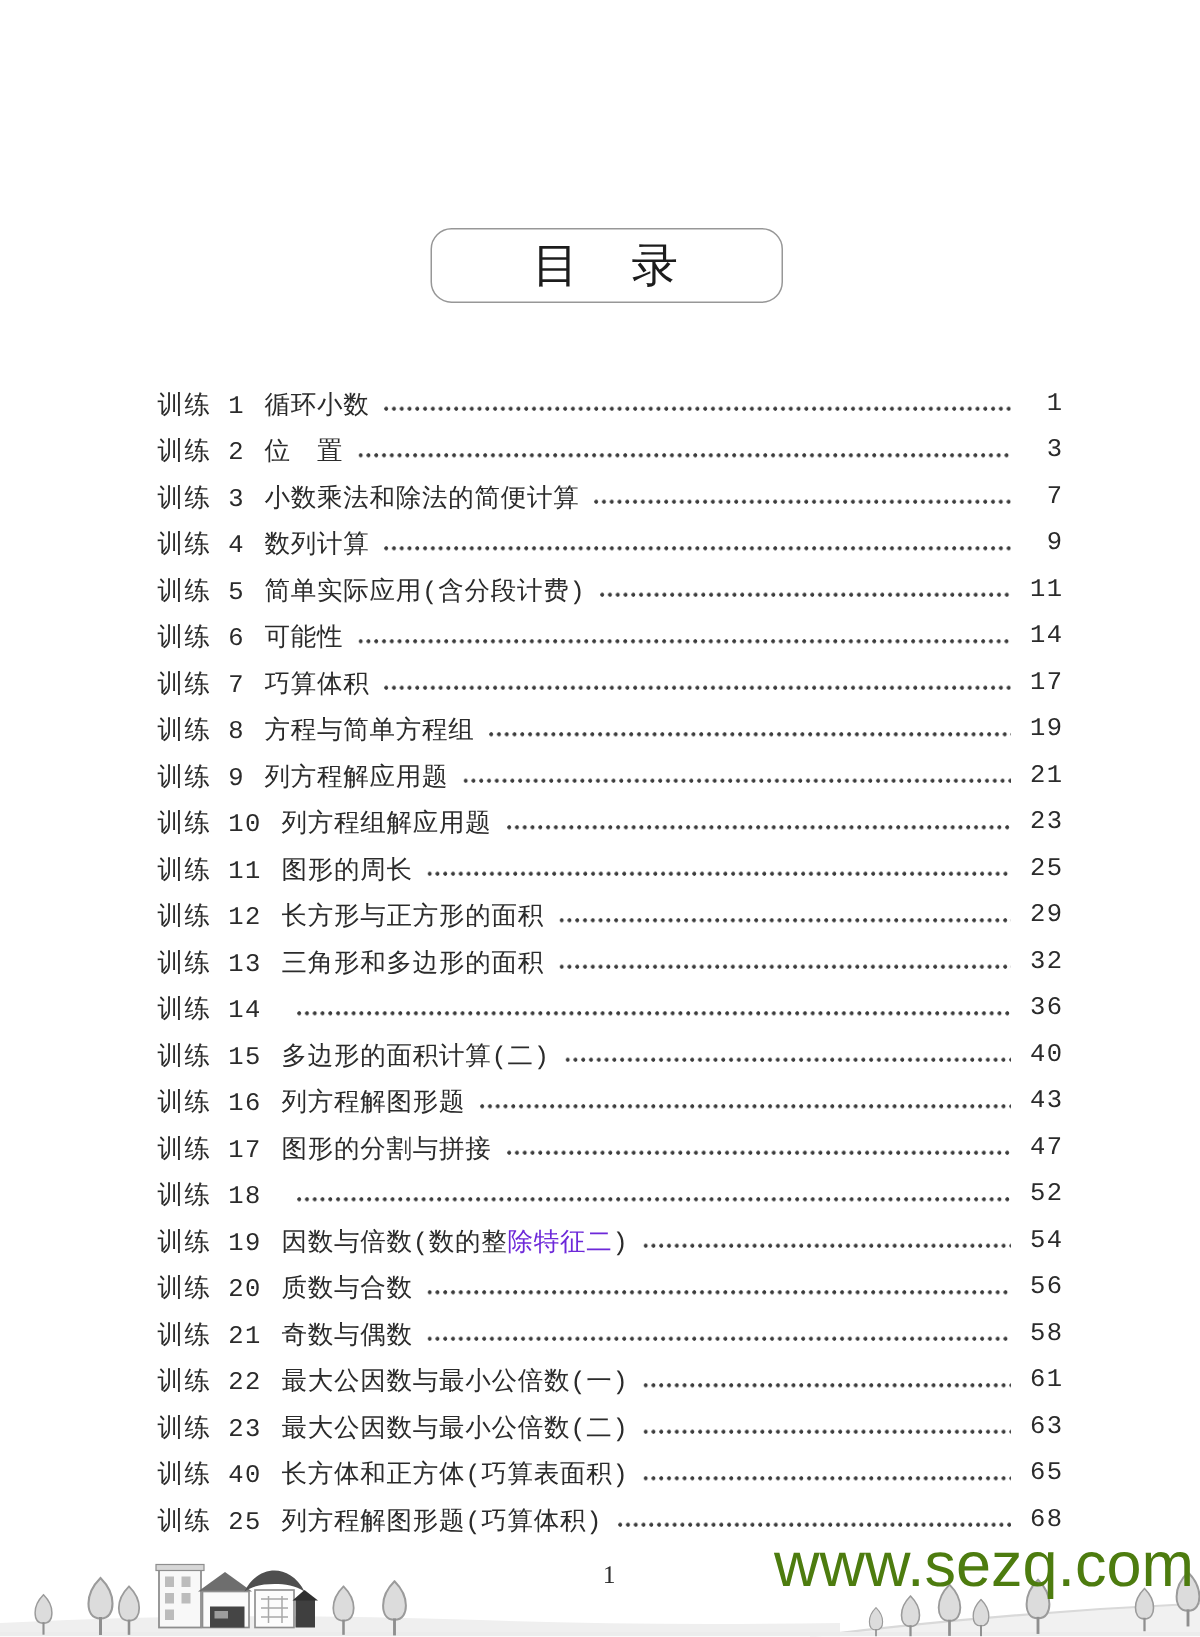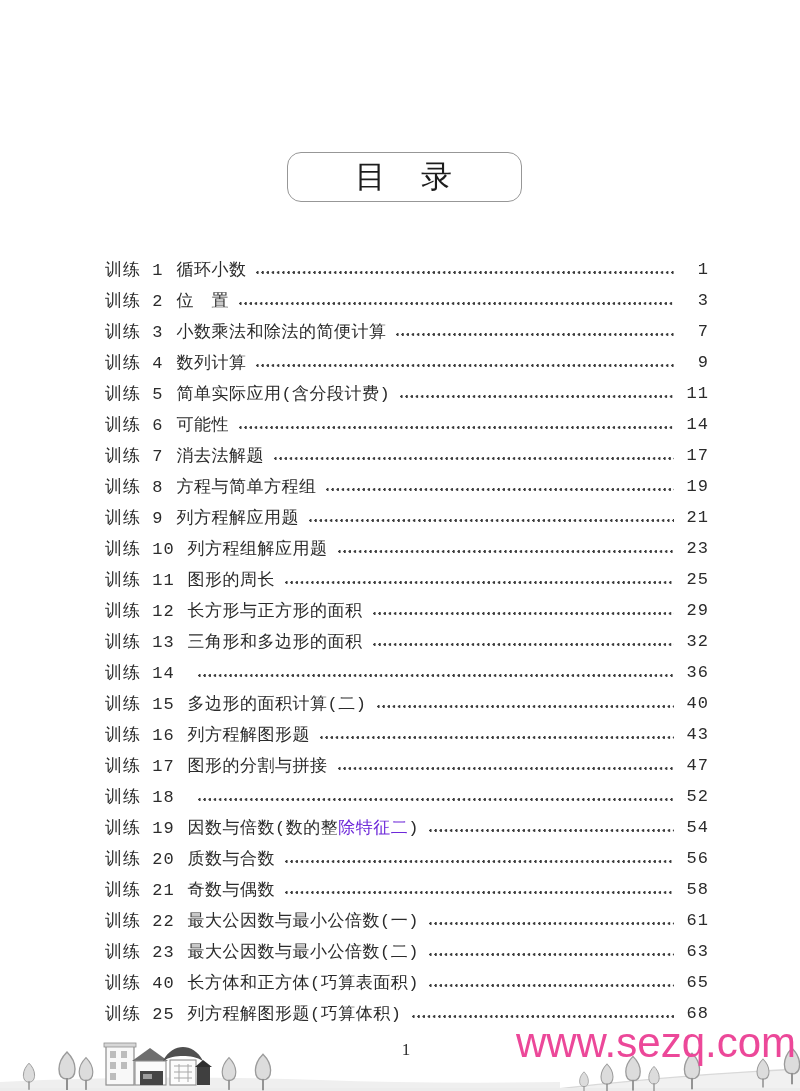--- a/index.html
+++ b/index.html
@@ -126,21 +126,21 @@
 
   <div class="row">
     <span class="num">训练 6</span>
     <span class="ttl">可能性</span>
     <span class="dots"></span>
     <span class="pg">14</span>
   </div>
 
   <div class="row">
     <span class="num">训练 7</span>
-    <span class="ttl">消去法解题</span>
+    <span class="ttl">巧算体积</span>
     <span class="dots"></span>
     <span class="pg">17</span>
   </div>
 
   <div class="row">
     <span class="num">训练 8</span>
     <span class="ttl">方程与简单方程组</span>
     <span class="dots"></span>
     <span class="pg">19</span>
   </div>
@@ -256,21 +256,21 @@
   </div>
 
   <div class="row">
     <span class="num">训练 25</span>
     <span class="ttl">列方程解图形题(巧算体积)</span>
     <span class="dots"></span>
     <span class="pg">68</span>
   </div>
 </div>
 
-<div class="watermark" style="color: #ec4899;">www.sezq.com</div>
+<div class="watermark" style="color: #4d7c0f;">www.sezq.com</div>
 <div class="page-number">1</div>
 
 <svg class="deco" viewBox="0 0 800 70" xmlns="http://www.w3.org/2000/svg">
   <defs>
     <g id="tree">
       <path d="M0,3 C-6,3 -8,-2 -8,-7 C-8,-14 -4,-20 0,-24 C4,-20 8,-14 8,-7 C8,-2 6,3 0,3 Z" fill="#dcdcdc" stroke="#9b9b9b" stroke-width="1.4"></path>
       <rect x="-1" y="2" width="2" height="12" fill="#8f8f8f"></rect>
     </g>
   </defs>
 

